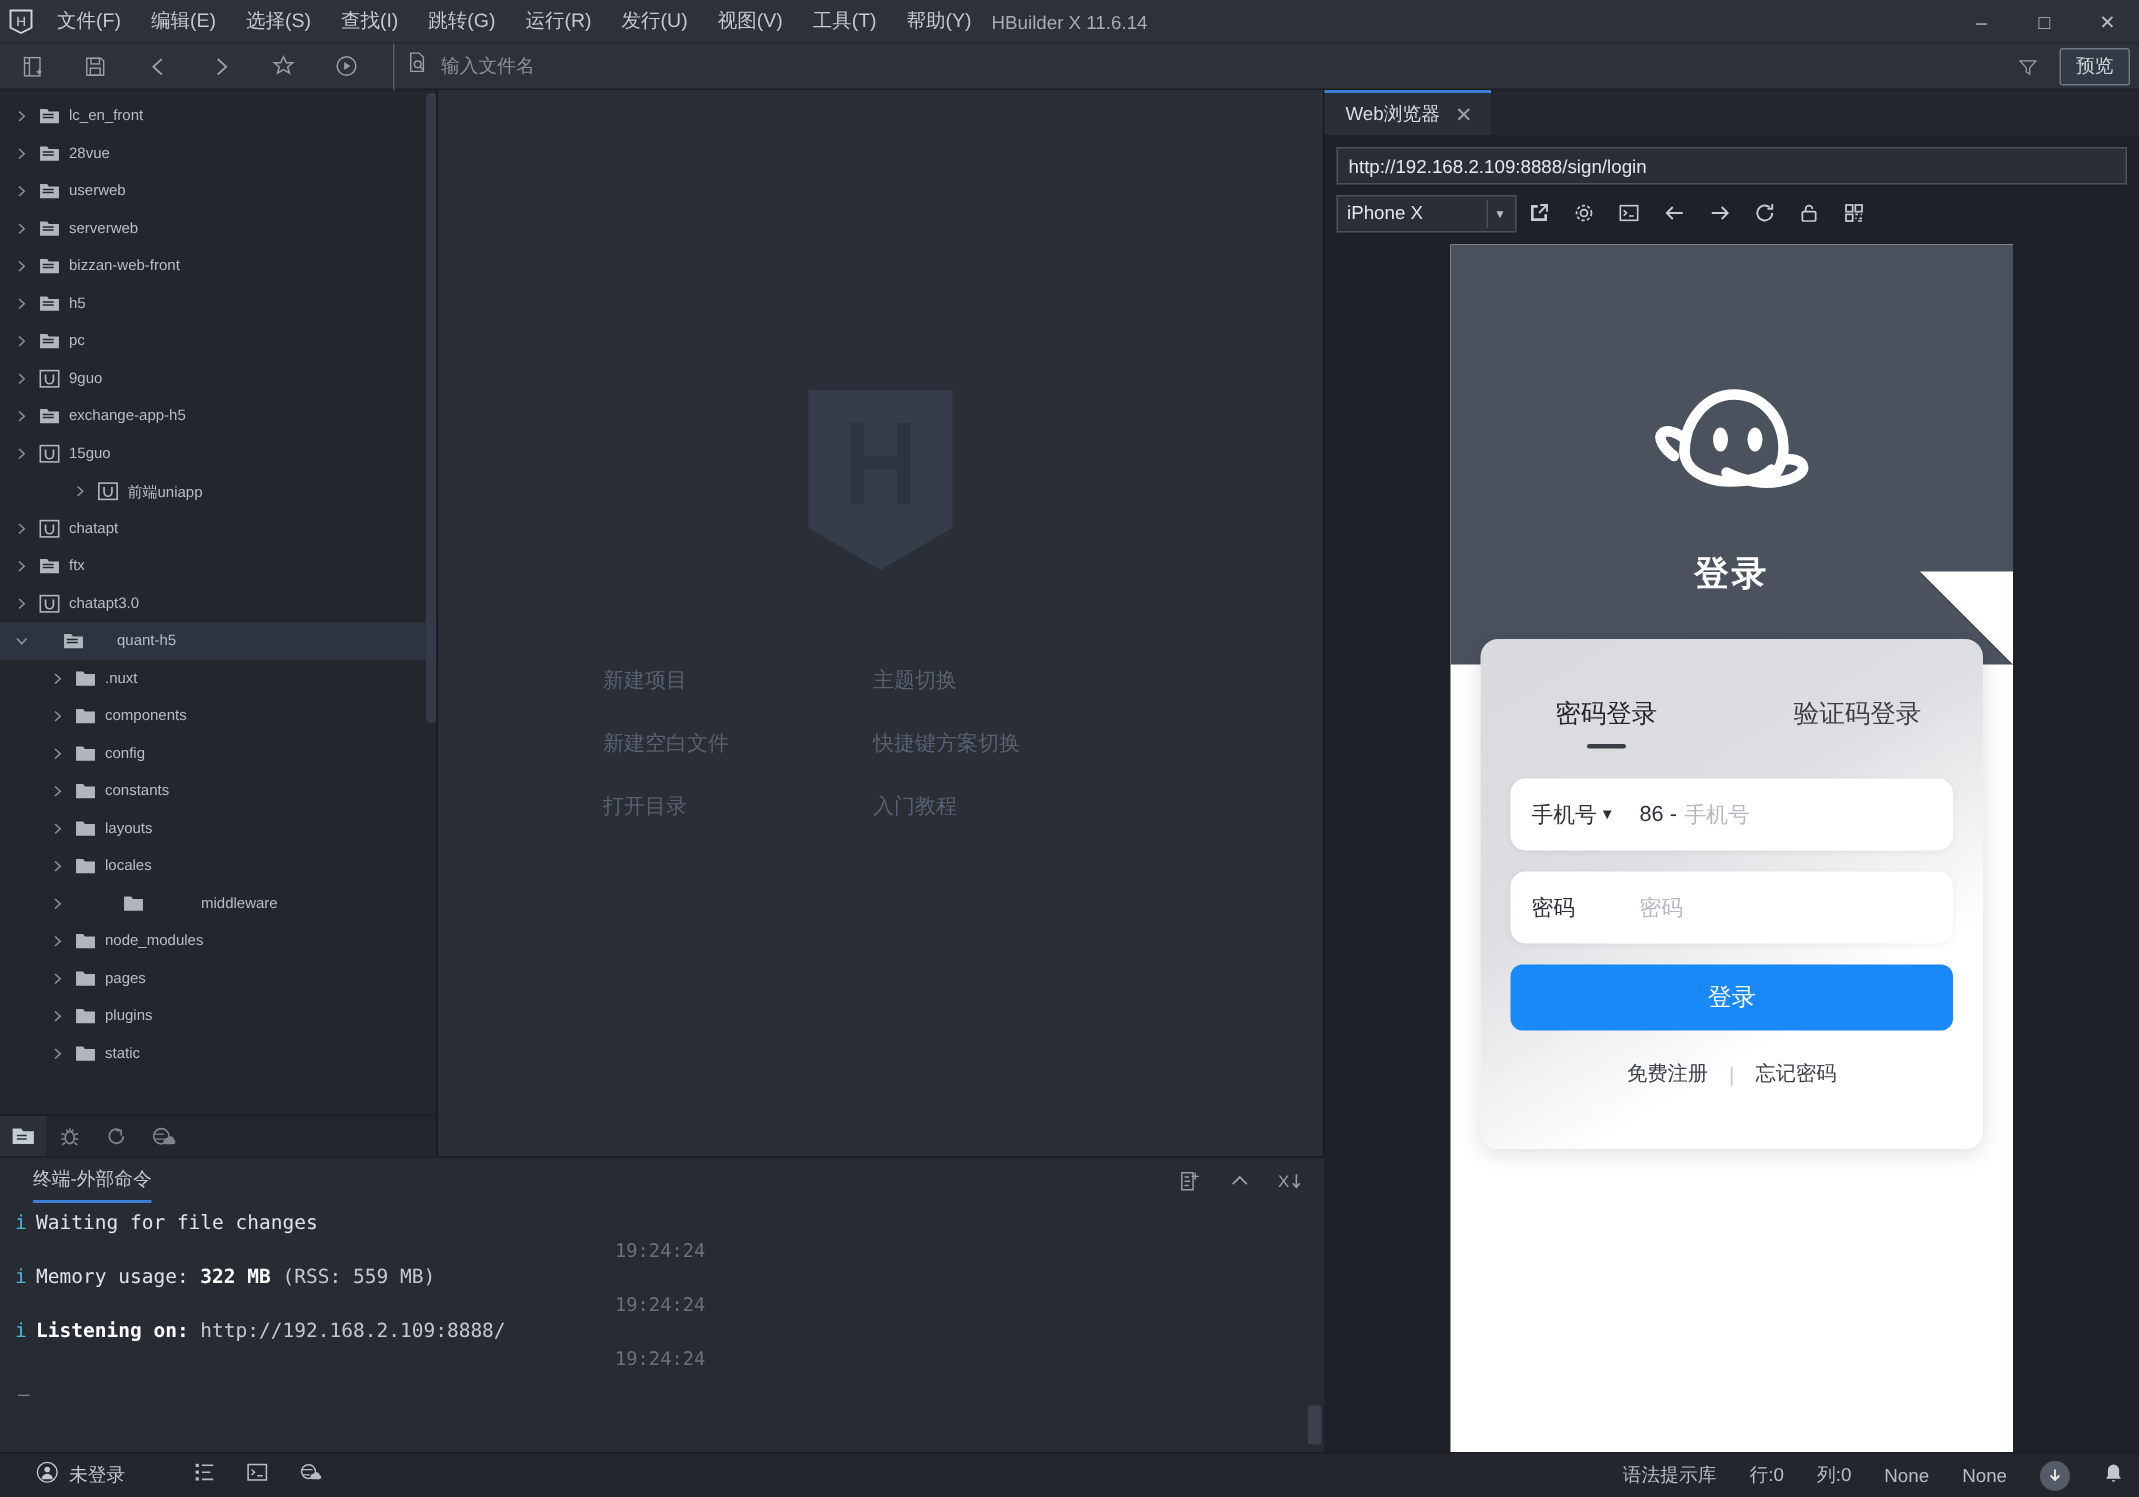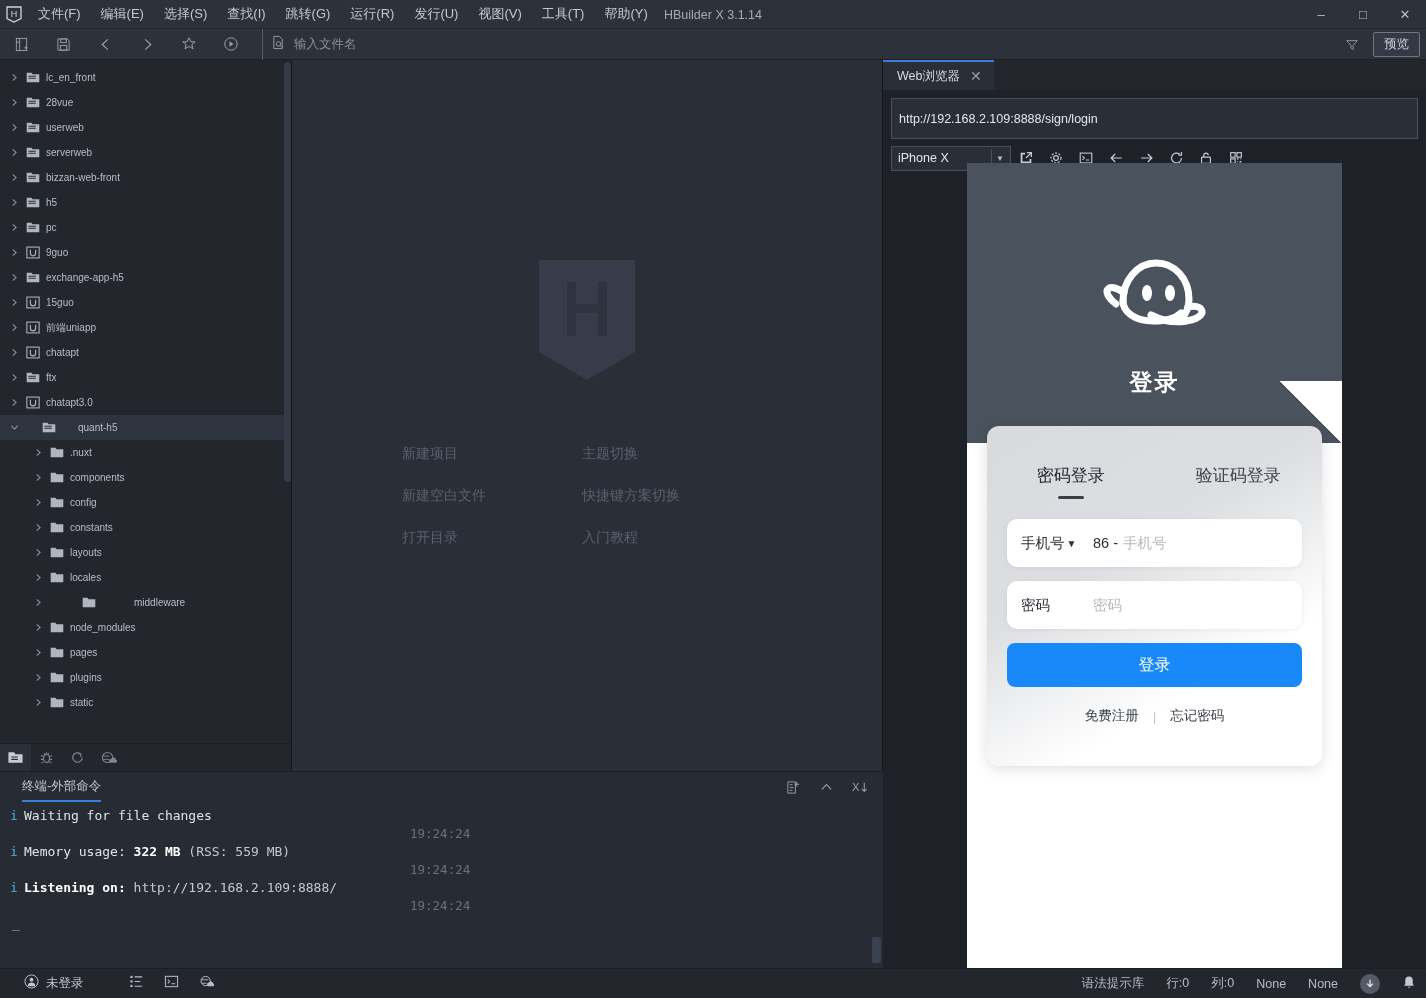--- a/index.html
+++ b/index.html
@@ -187,21 +187,21 @@
   }
   .br-tab {
     display:flex; align-items:center; gap: 10px;
     height: 30px; padding: 0 12px 0 14px;
     background: #2a2e37;
     font-size: 12.5px; color: #d8dce3;
     border-top: 2px solid #3d7fd6;
   }
   .br-tab .x { color:#9aa0ab; font-size: 14px; line-height: 1; }
   .br-url {
-    margin: 8px 8px 0 8px; height: 41px;
+    margin: 8px 8px 0 8px; height: 25px;
     background: #2a2e37; border: 1px solid #4a505c;
     display:flex; align-items:center; padding: 0 7px;
     font-size: 12.5px; color: #e3e7ec;
   }
   .br-ctrls {
     display:flex; align-items:center; gap: 0px; padding: 6px 8px 7px 8px;
   }
   .br-select {
     width: 120px; height: 25px; background:#2a2e37;
     border: 1px solid #4a505c; color:#e3e7ec; font-size: 12.5px;
@@ -319,21 +319,21 @@
       <div class="menu-item">编辑(E)</div>
       <div class="menu-item">选择(S)</div>
       <div class="menu-item">查找(I)</div>
       <div class="menu-item">跳转(G)</div>
       <div class="menu-item">运行(R)</div>
       <div class="menu-item">发行(U)</div>
       <div class="menu-item">视图(V)</div>
       <div class="menu-item">工具(T)</div>
       <div class="menu-item">帮助(Y)</div>
     </div>
-    <div class="win-title">HBuilder X 3.1.14</div>
+    <div class="win-title">HBuilder X 11.6.14</div>
     <div class="win-ctrls">
       <div class="win-btn">–</div>
       <div class="win-btn">□</div>
       <div class="win-btn close">✕</div>
     </div>
   </div>
 
   <div class="toolbar">
     <div class="tb-icon">
       <svg width="15" height="15" viewBox="0 0 16 16">
@@ -524,21 +524,21 @@
             </svg>
           </span>
           <span class="ticon">
             <svg width="14" height="13" viewBox="0 0 16 14">
               <rect x="1" y="0.8" width="14" height="12.4" fill="none" stroke="#b0b6c0" stroke-width="1.2"></rect>
               <path d="M5 3.8v4a3 3 0 0 0 6 0v-4" fill="none" stroke="#b0b6c0" stroke-width="1.3"></path>
             </svg>
           </span>
           <span class="tlabel">15guo</span>
         </div>
-        <div class="tree-row" style="padding-left: 6px;">
+        <div class="tree-row" style="padding-left: 6px; margin-left: 39px;">
           <span class="chev">
             <svg width="9" height="9" viewBox="0 0 10 10">
               <path d="M3 1.5L6.8 5 3 8.5" fill="none" stroke="#8b919c" stroke-width="1.2"></path>
             </svg>
           </span>
           <span class="ticon">
             <svg width="14" height="13" viewBox="0 0 16 14">
               <rect x="1" y="0.8" width="14" height="12.4" fill="none" stroke="#b0b6c0" stroke-width="1.2"></rect>
               <path d="M5 3.8v4a3 3 0 0 0 6 0v-4" fill="none" stroke="#b0b6c0" stroke-width="1.3"></path>
             </svg>

